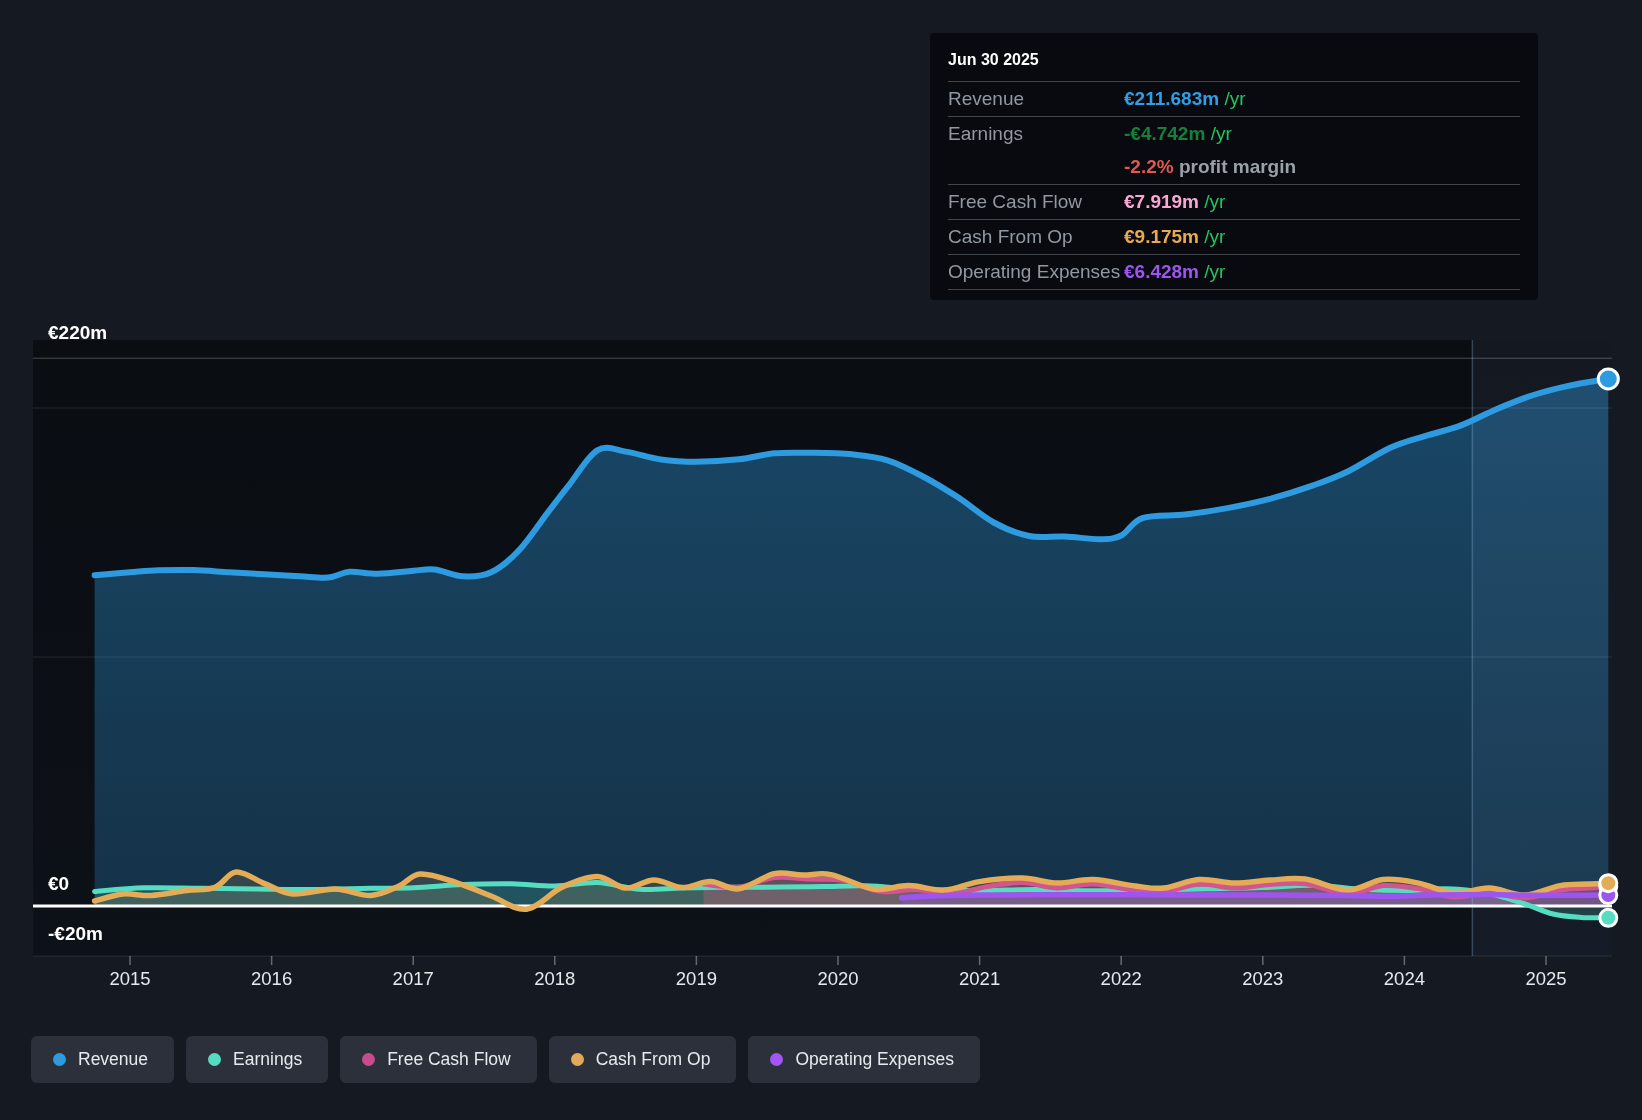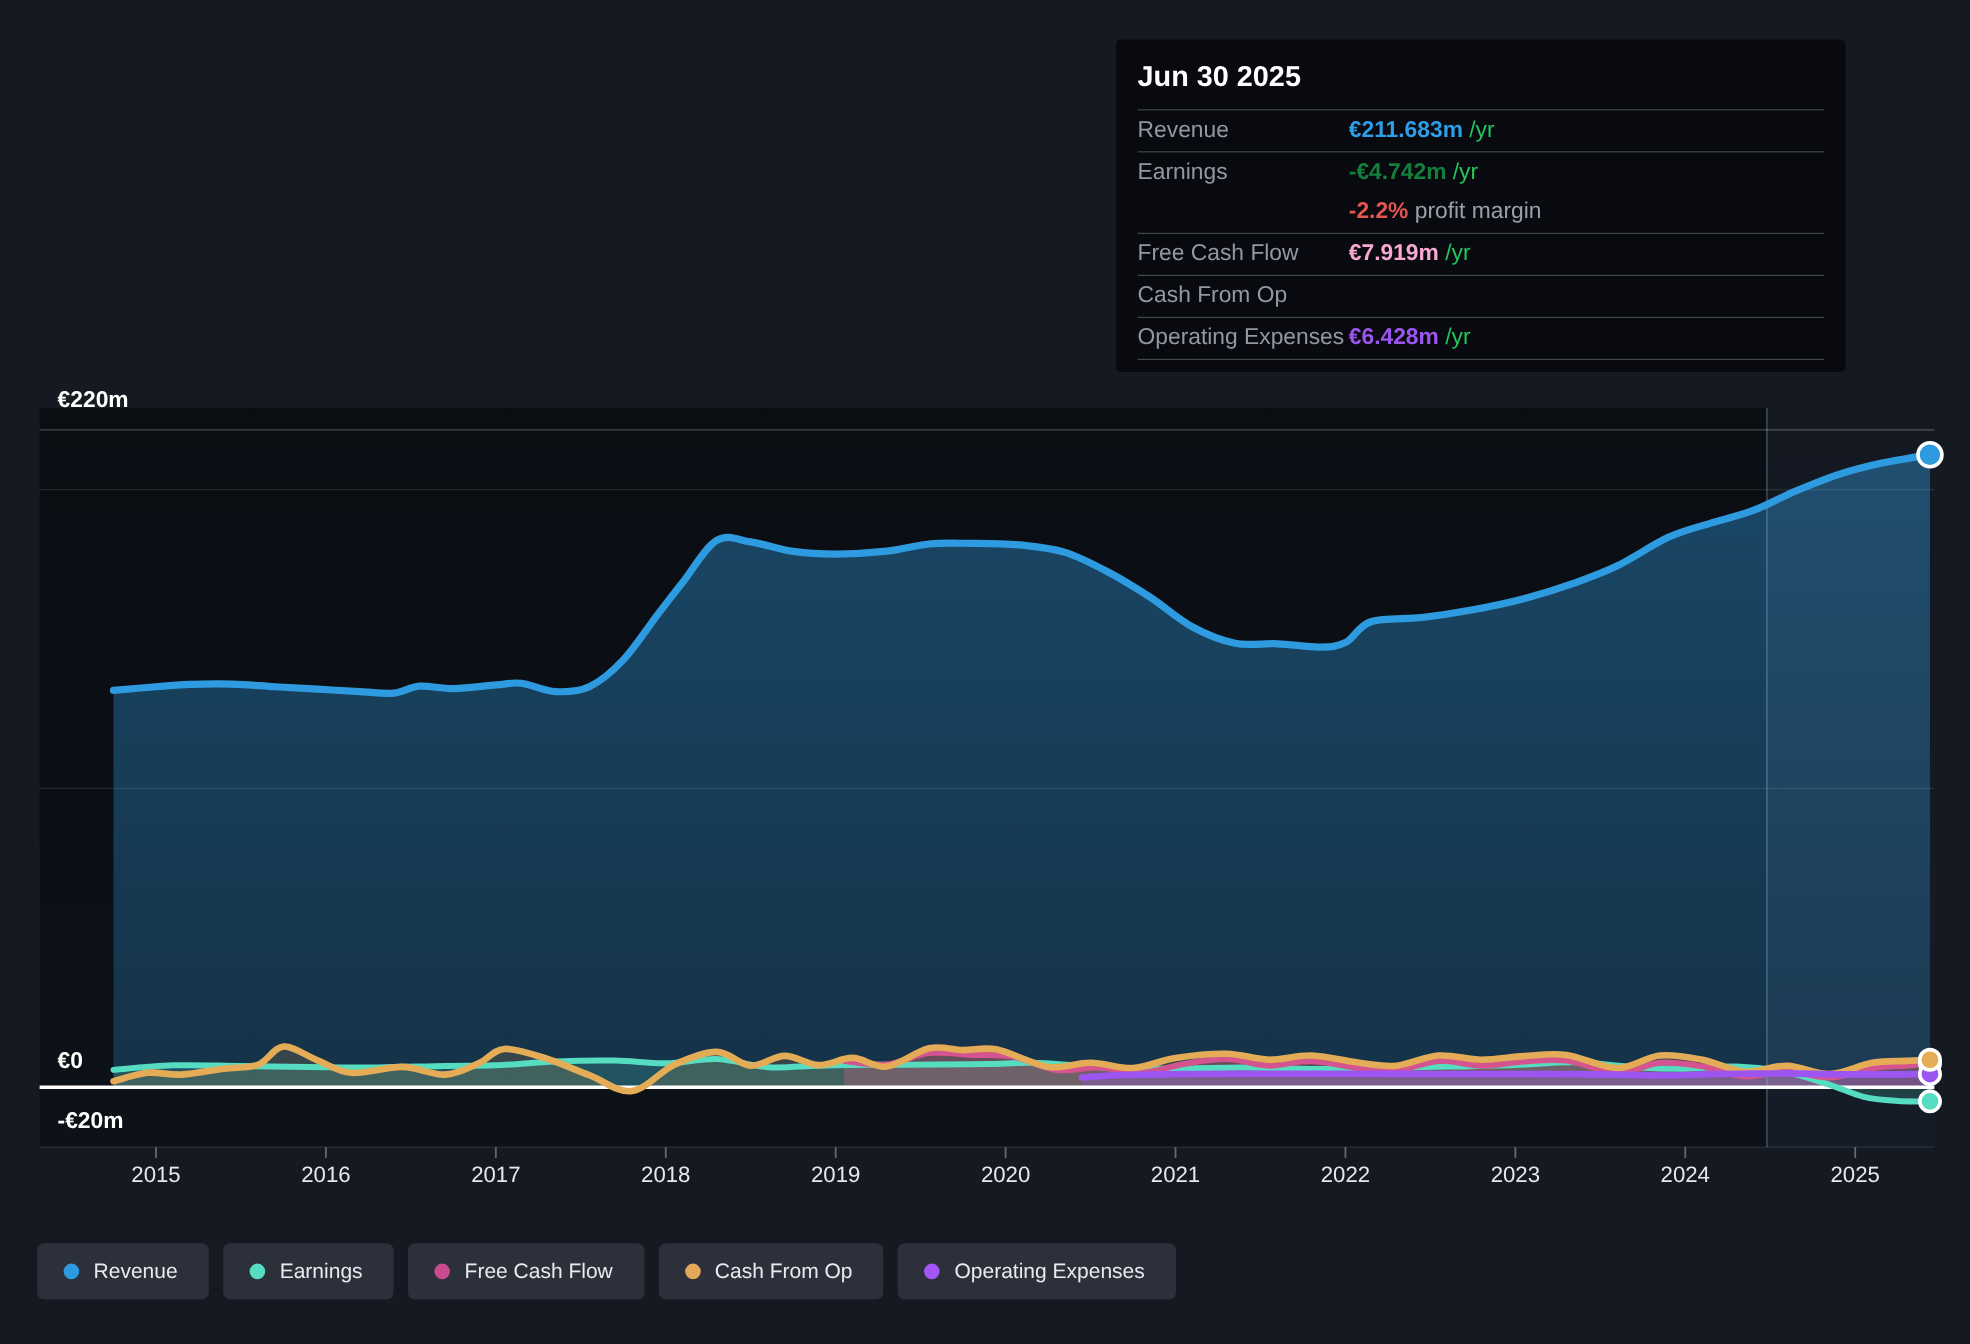--- a/index.html
+++ b/index.html
@@ -2,29 +2,29 @@
 <html><head>
 <meta charset="utf-8">
 <style>
   html,body{margin:0;padding:0;background:#151a22;font-family:"Liberation Sans",sans-serif;}
   body{width:1642px;height:1120px;position:relative;overflow:hidden;}
   svg text{font-family:"Liberation Sans",sans-serif;}
 
   
   .tt{position:absolute;left:930px;top:33px;width:608px;background:rgba(8,10,14,.97);
       border-radius:4px;padding:10px 18px 10px;box-sizing:border-box;font-size:19px;color:#fff;}
-  .tt-date{font-weight:700;font-size:24px;padding:8px 0 12px;border-bottom:1px solid #41464d;}
+  .tt-date{font-weight:700;font-size:16px;padding:8px 0 12px;border-bottom:1px solid #41464d;}
   .tt-row{display:flex;align-items:flex-start;padding:5px 0;border-bottom:1px solid #41464d;line-height:24px;}
   .tt-row:last-child{border-bottom:1px solid #41464d;}
   .tt-label{width:176px;flex:none;color:#9298a2;}
   .tt-main{flex:1;}
   .tt-val{font-weight:700;}
   .tt-unit{color:#22c55e;font-weight:400;}
   .tt-sub{margin-top:9px;}
-  .tt-subtext{color:#9aa0a8;font-weight:400;}
+  .tt-subtext{color:#9aa0a8;font-weight:700;}
 
   
   .legend{position:absolute;left:31px;top:1036px;display:flex;gap:12px;}
   .pill{display:flex;align-items:center;height:47px;padding:0 26px 0 22px;background:#2b303a;
         border-radius:6px;color:#e7eaee;font-size:17.5px;cursor:pointer;}
   .dot{width:13px;height:13px;border-radius:50%;margin-right:12px;flex:none;}
 </style>
 </head>
 <body>
 
@@ -129,20 +129,22 @@
   </div>
 
   <div class="tt-row">
     <span class="tt-label">Free Cash Flow</span>
     <span class="tt-main"><span class="tt-val" style="color: #f9a8d4;">€7.919m</span>
       <span class="tt-unit">/yr</span></span>
   </div>
 
   <div class="tt-row">
     <span class="tt-label">Cash From Op</span>
+    <span class="tt-main"><span class="tt-val" style="color: rgb(232, 169, 80);">€9.175m</span>
+      <span class="tt-unit">/yr</span></span>
   </div>
 
   <div class="tt-row">
     <span class="tt-label">Operating Expenses</span>
     <span class="tt-main"><span class="tt-val" style="color: rgb(157, 85, 241);">€6.428m</span>
       <span class="tt-unit">/yr</span></span>
   </div>
 </div>
 
 

